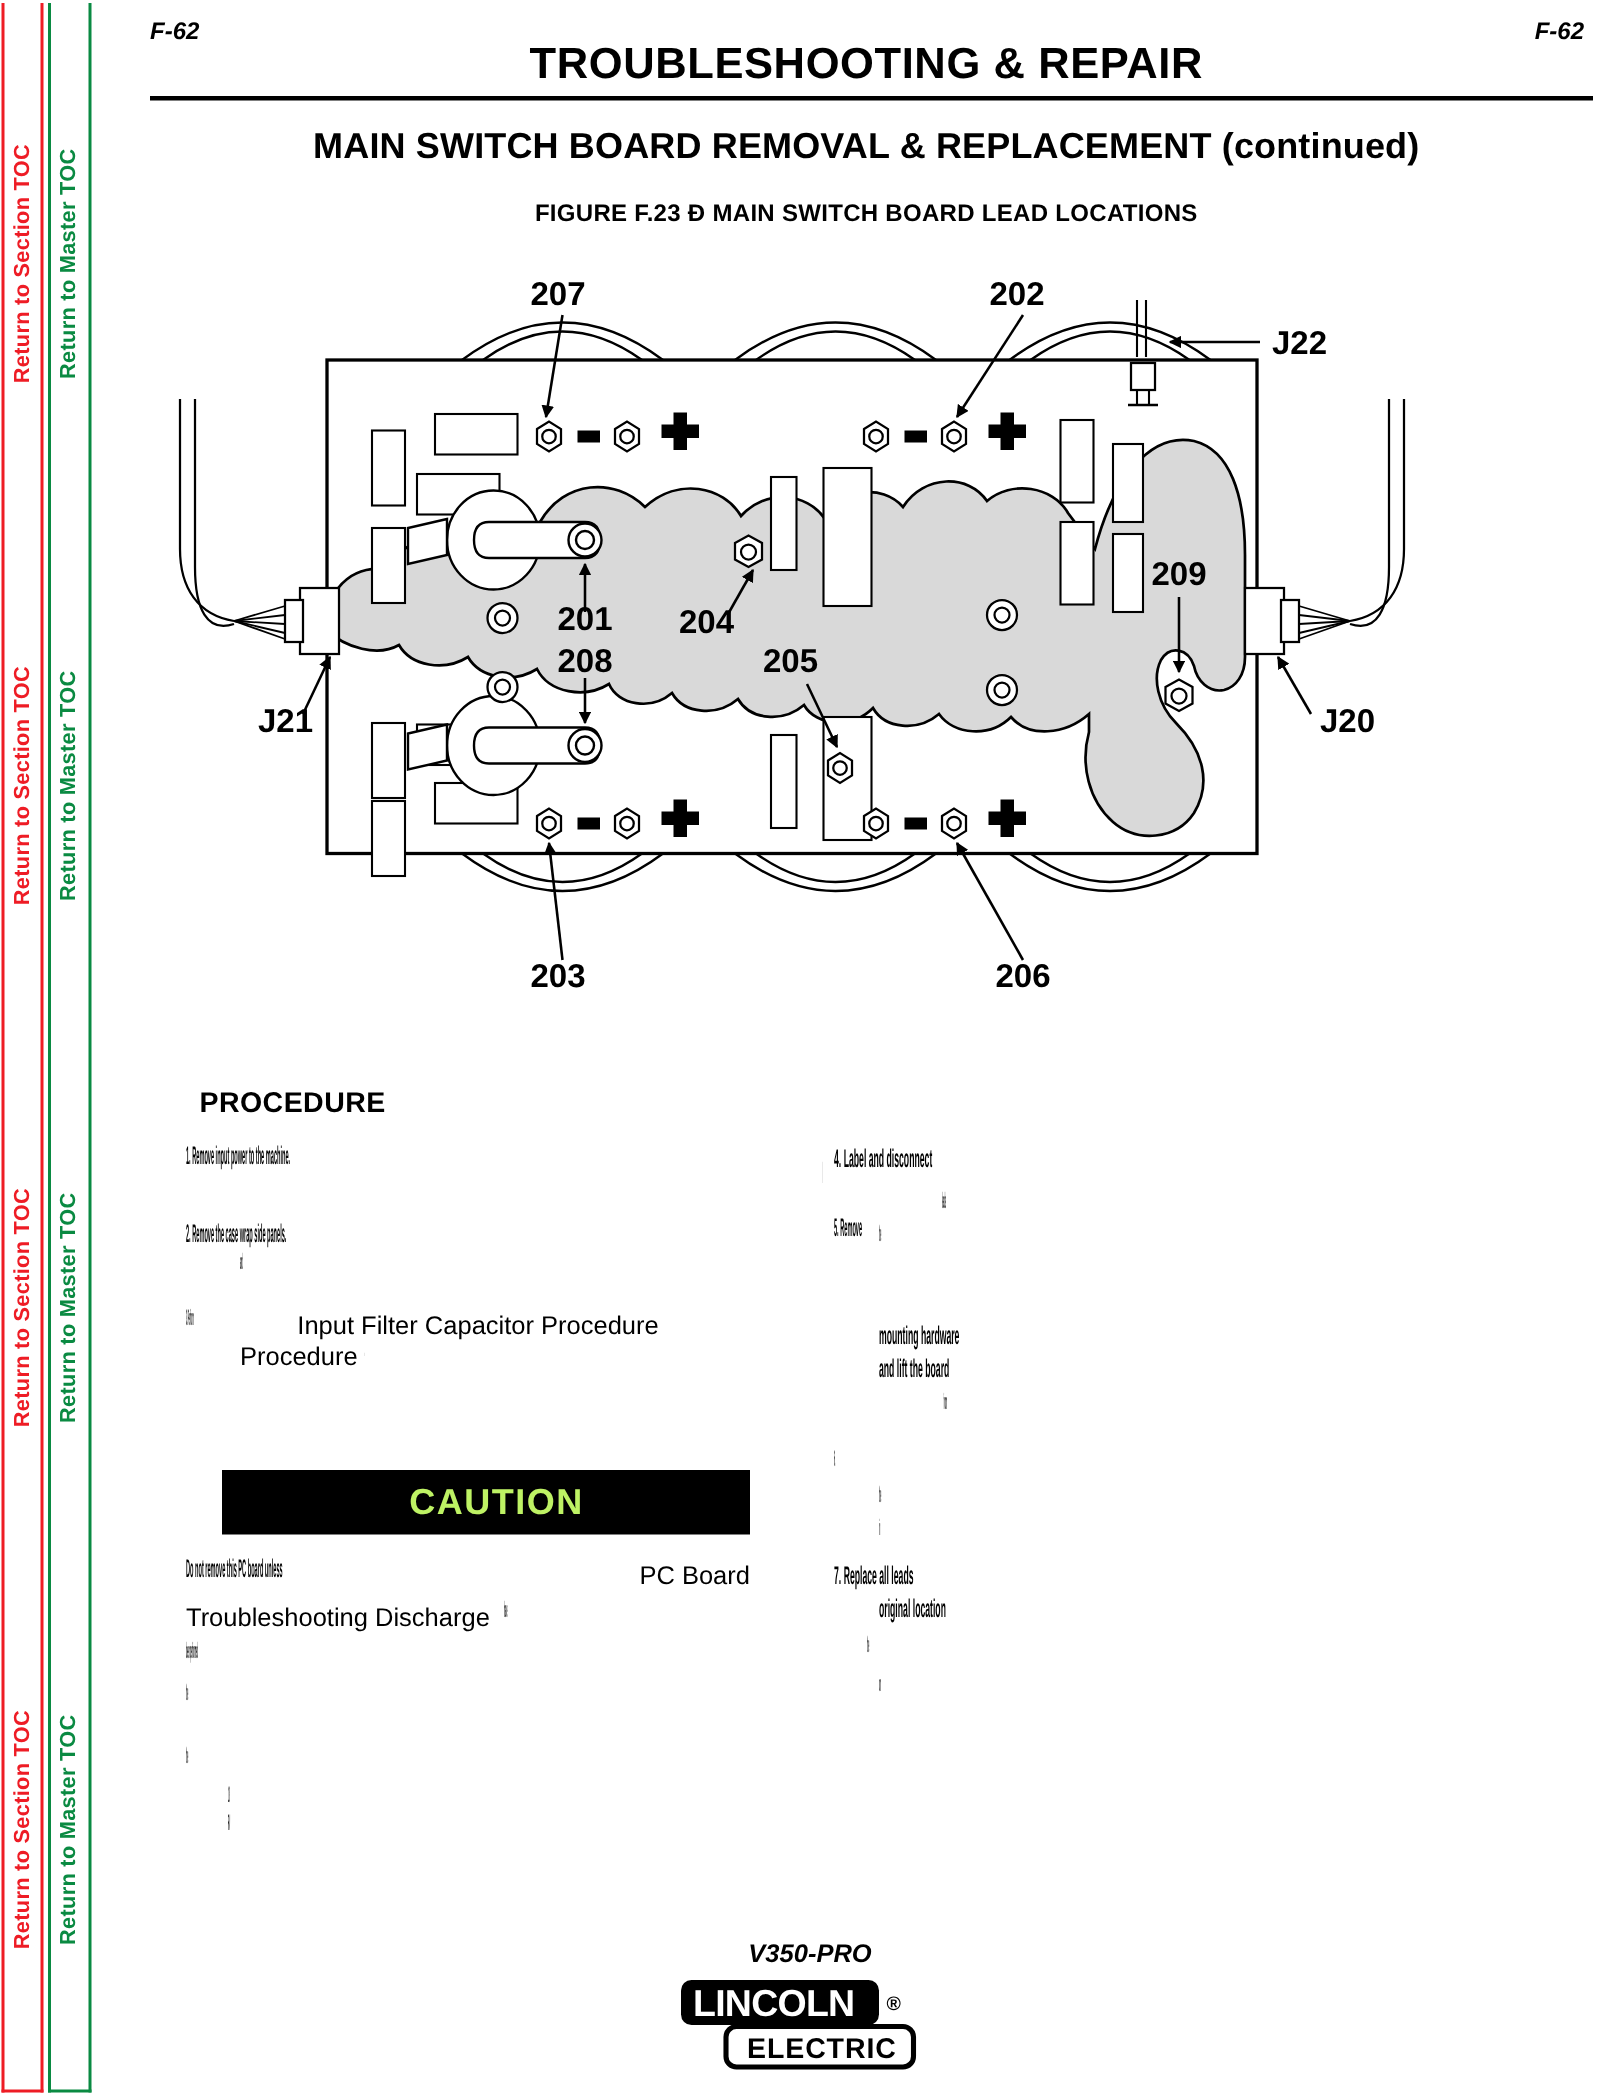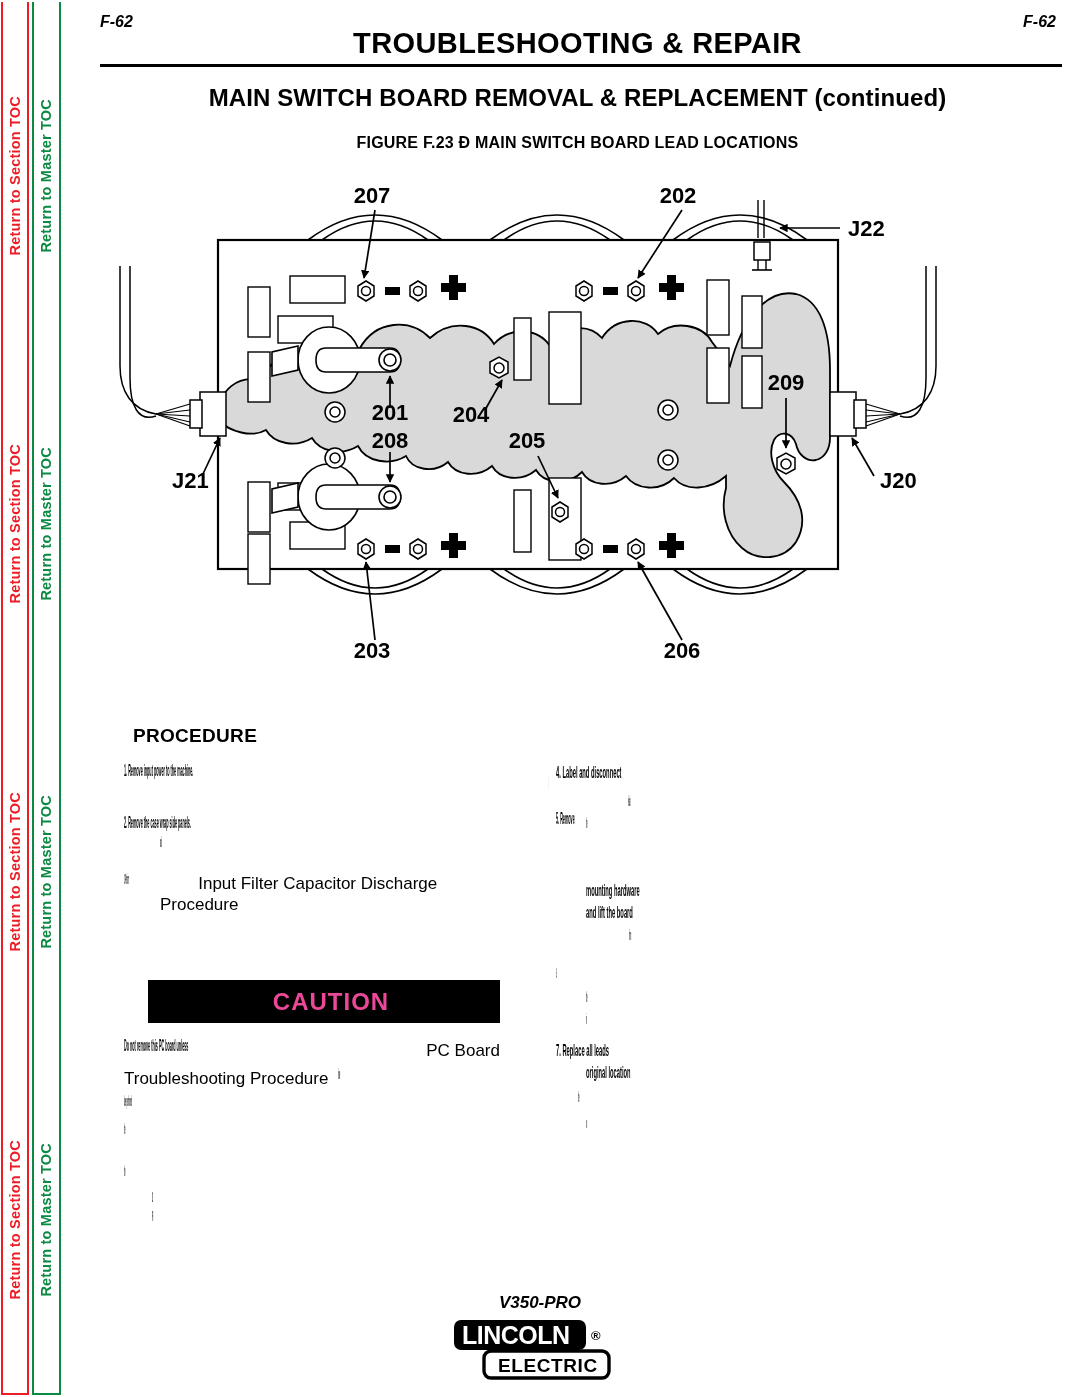--- a/index.html
+++ b/index.html
@@ -70,21 +70,21 @@
   .glyph.w3{transform:scaleX(0.34);}
   .glyph.tiny{transform:scaleX(0.07);font-size:15px;}
 
   .readable{font-size:17px;}
 
   
   #caution-banner{
     position:absolute;left:148px;top:980px;width:352px;height:43px;
     background:#000;display:flex;align-items:center;justify-content:center;gap:14px;
   }
-  #caution-label{color:#ec4899;font-size:24px;font-weight:bold;letter-spacing:1px;}
+  #caution-label{color:#bef264;font-size:24px;font-weight:bold;letter-spacing:1px;}
   #caution-tri{width:0;height:0;}
 
   
   #footer-model{position:absolute;left:0;top:1293px;width:1080px;text-align:center;
                 font-size:17px;font-style:italic;font-weight:bold;}
   #footer-logo{position:absolute;left:0;top:1318px;width:1080px;display:flex;justify-content:center;}
 </style>
 </head>
 <body>
 
@@ -355,40 +355,40 @@
 </div>
 
 <div class="proc-text" style="left:124px;top:812px;width:410px;">
   <span class="glyph w2">2.&nbsp;Remove the case wrap side panels.</span>
 </div>
 <div class="proc-text" style="left:160px;top:816px;width:380px;margin-top:15px;">
   <span class="glyph tiny">and</span>
 </div>
 
 <div class="proc-text" style="left:124px;top:868px;width:430px;">
-  <span class="glyph tiny">3.&nbsp;Perform</span><span class="readable">Input Filter Capacitor Discharge</span>
+  <span class="glyph tiny">3.&nbsp;Perform</span><span class="readable">Input Filter Capacitor Procedure</span>
 </div>
 <div class="proc-text" style="left:160px;top:889px;width:430px;">
   <span class="readable">Procedure</span>&nbsp;<span class="glyph tiny">.</span>
 </div>
 
 <div id="caution-banner">
   <svg id="caution-tri" width="30" height="28" viewBox="0 0 30 28">
     <path d="M15 1 L29 27 L1 27 Z" fill="#fff"></path>
     <rect x="13.4" y="9" width="3.2" height="10" fill="#000"></rect>
     <circle cx="15" cy="22" r="1.9" fill="#000"></circle>
   </svg>
   <span id="caution-label">CAUTION</span>
 </div>
 
 <div class="proc-text" style="left:124px;top:1035px;width:430px;">
   <span class="glyph w2">Do not remove this PC board unless</span>&nbsp;&nbsp;<span class="readable">PC Board</span>
 </div>
 <div class="proc-text" style="left:124px;top:1063px;width:430px;">
-  <span class="readable">Troubleshooting Procedure</span>&nbsp;&nbsp;<span class="glyph tiny">have</span>
+  <span class="readable">Troubleshooting Discharge</span>&nbsp;&nbsp;<span class="glyph tiny">have</span>
 </div>
 <div class="proc-text" style="left:124px;top:1090px;width:430px;">
   <span class="glyph tiny">been performed</span>
 </div>
 <div class="proc-text" style="left:124px;top:1118px;width:430px;">
   <span class="glyph tiny">the</span>
 </div>
 <div class="proc-text" style="left:124px;top:1160px;width:430px;">
   <span class="glyph tiny">the</span>
 </div>

